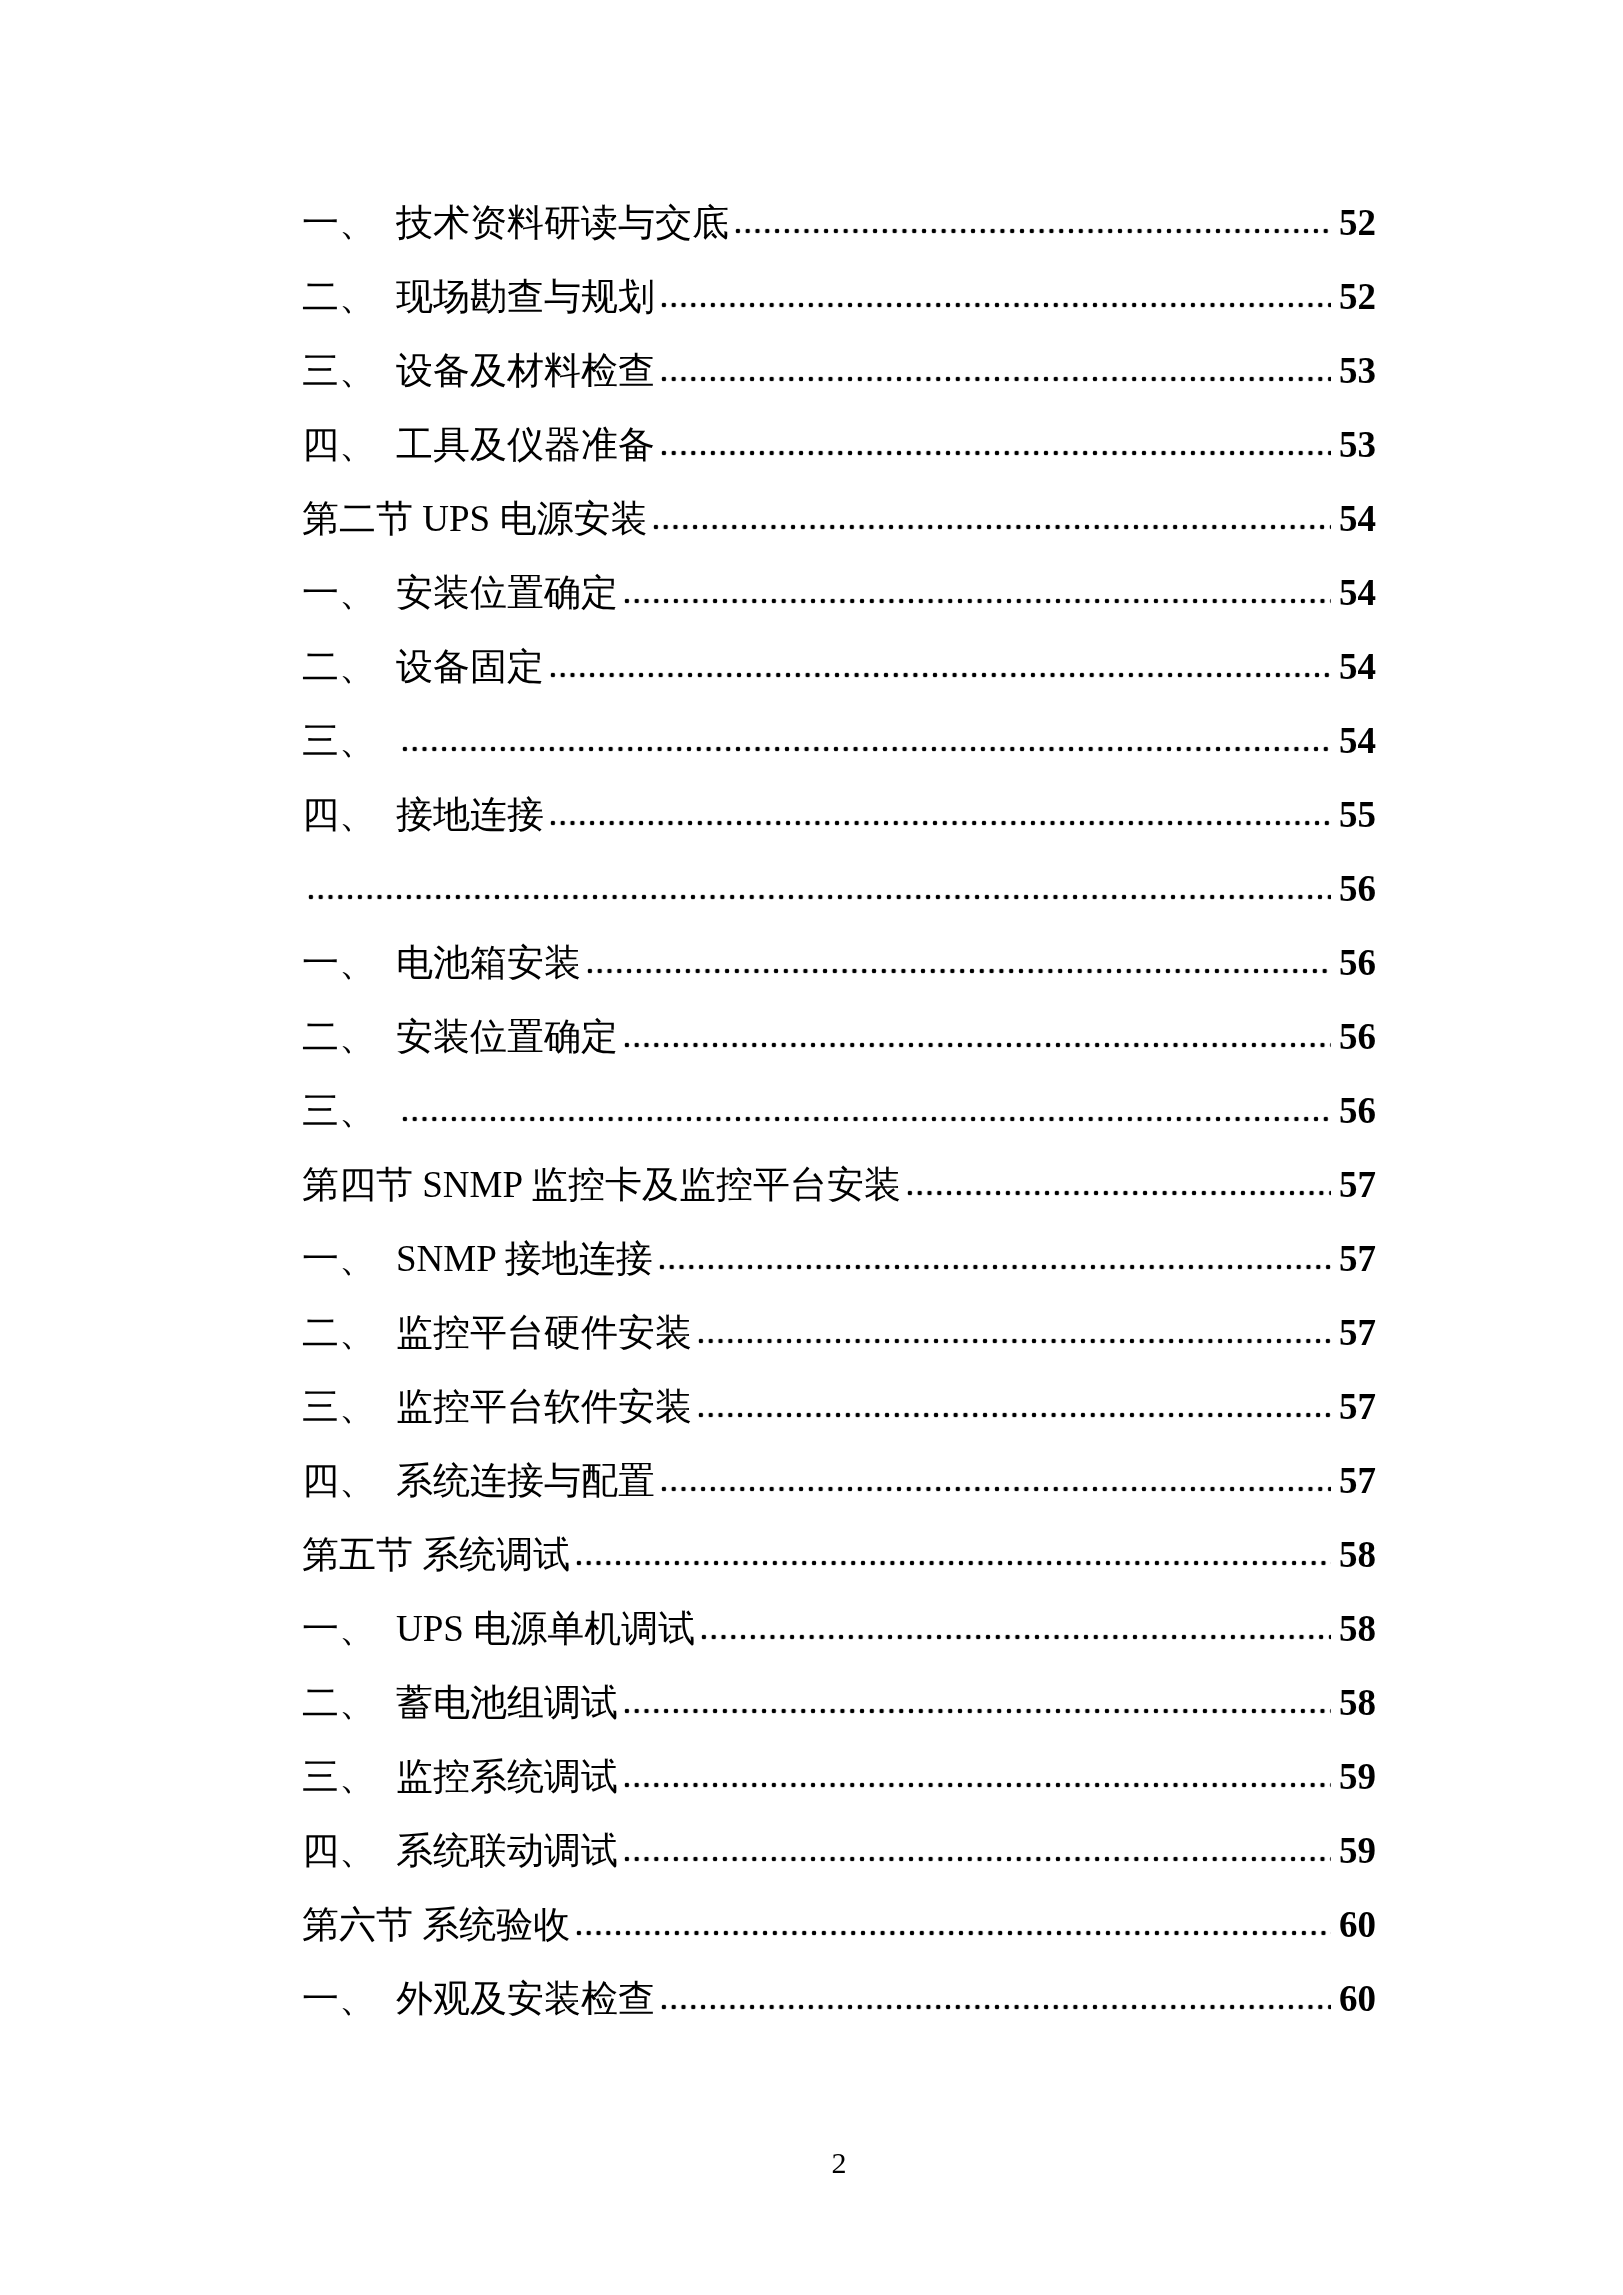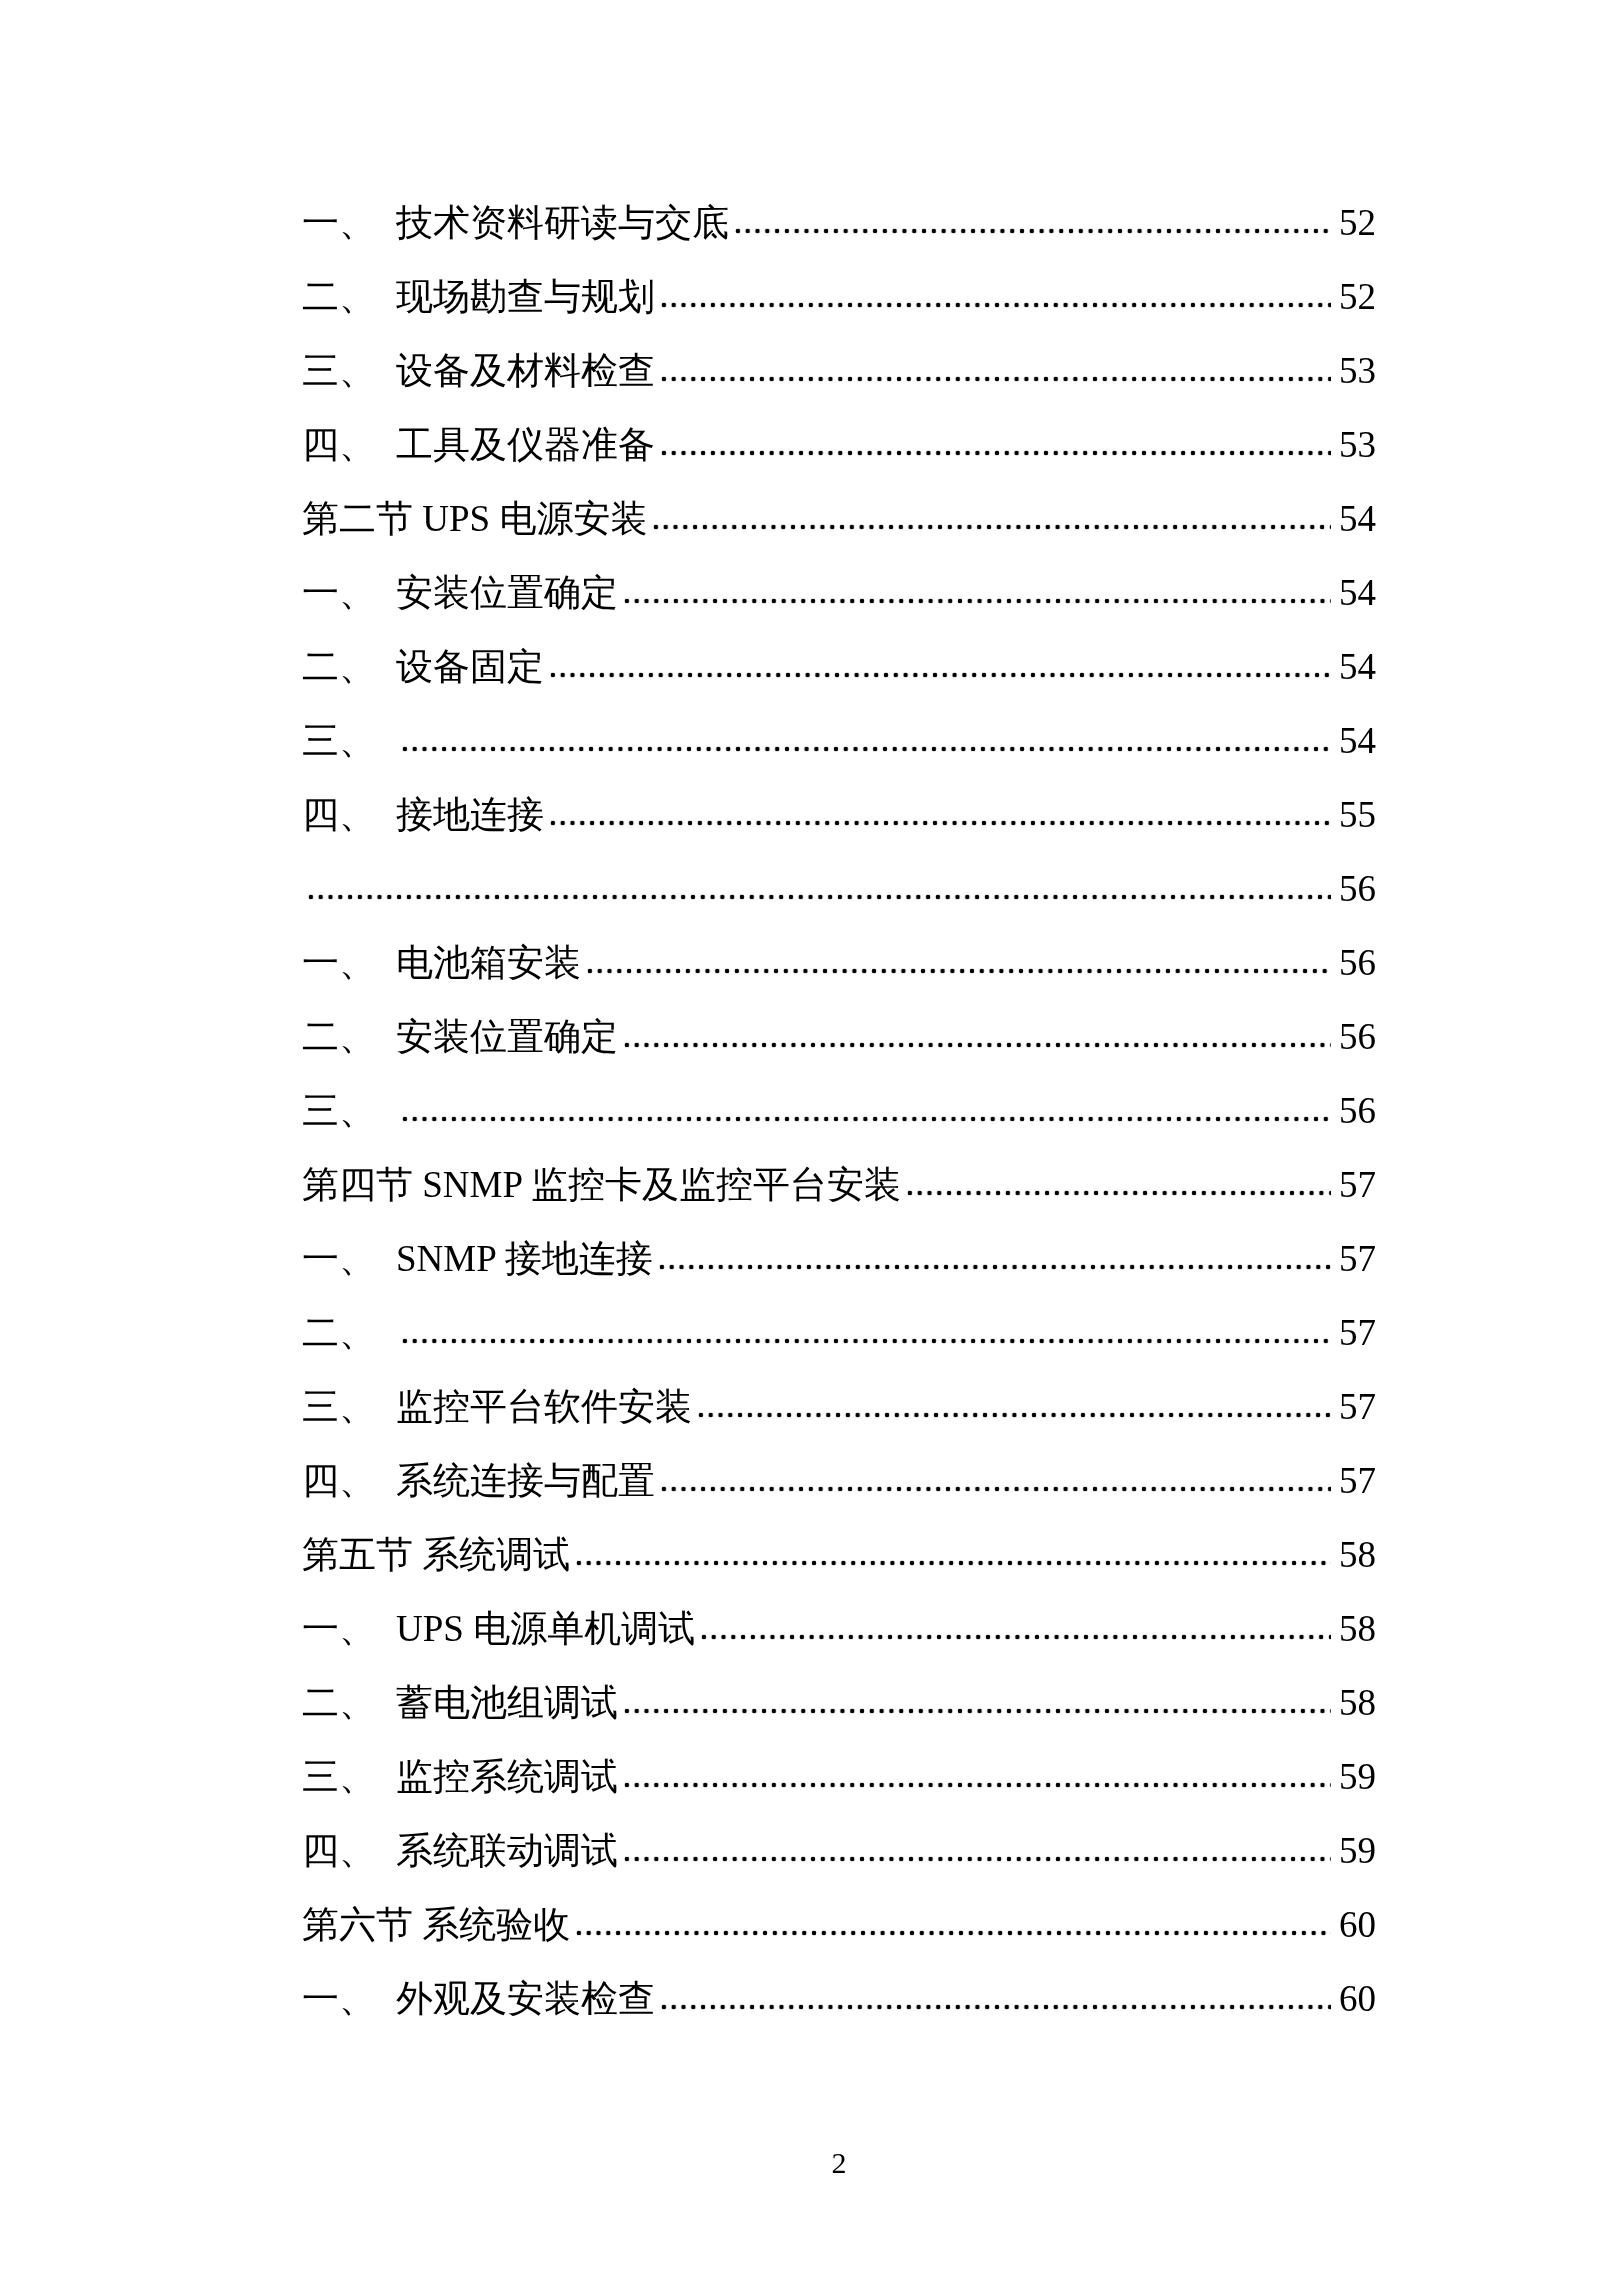--- a/index.html
+++ b/index.html
@@ -50,20 +50,21 @@
     margin-left: 3.9px;
     margin-right: 7.9px;
     background-image: radial-gradient(circle, #000000 2.1px, rgba(0,0,0,0) 2.6px);
     background-size: 9.8px 5.9px;
     background-repeat: repeat-x;
     background-position: 0 calc(100% - 26px);
   }
   .toc-page {
     flex: 0 0 auto;
     text-align: left;
+    font-weight: bold;
   }
   .footer {
     position: absolute;
     top: 2148px;
     left: 302px;
     width: 1074px;
     text-align: center;
     font-size: 30px;
     line-height: 30px;
   }
@@ -156,20 +157,21 @@
     <span class="toc-page">57</span>
   </div>
       <div class="toc-row level-2">
     <span class="toc-num">一、</span>
     <span class="toc-title">SNMP 接地连接</span>
     <span class="toc-leader"></span>
     <span class="toc-page">57</span>
   </div>
       <div class="toc-row level-2">
     <span class="toc-num">二、</span>
+    <span class="toc-title">监控平台硬件安装</span>
     <span class="toc-leader"></span>
     <span class="toc-page">57</span>
   </div>
       <div class="toc-row level-2">
     <span class="toc-num">三、</span>
     <span class="toc-title">监控平台软件安装</span>
     <span class="toc-leader"></span>
     <span class="toc-page">57</span>
   </div>
       <div class="toc-row level-2">

